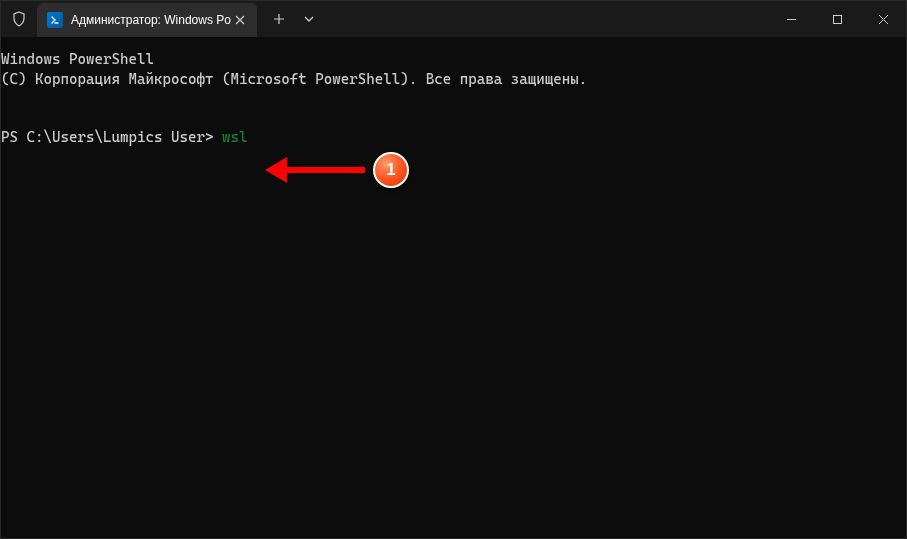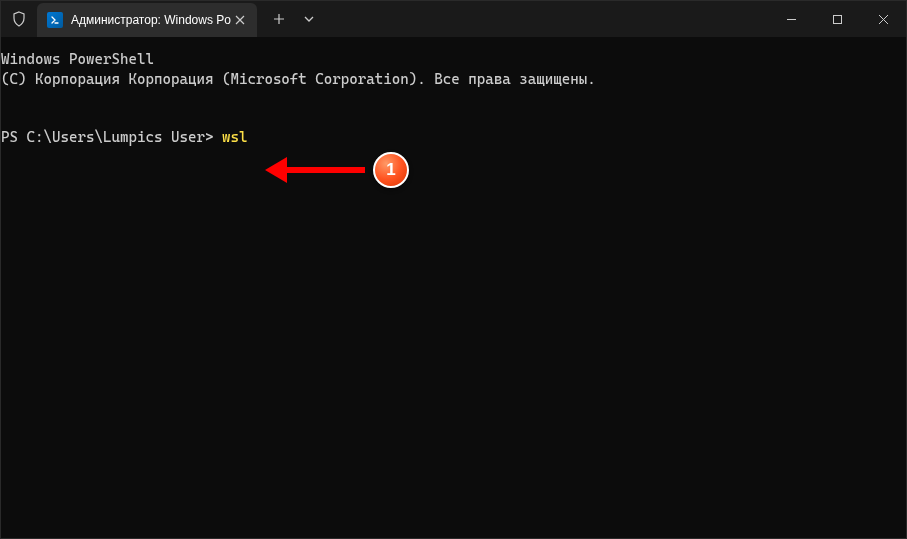--- a/index.html
+++ b/index.html
@@ -141,21 +141,21 @@
       font-family: 'Cascadia Code', 'Consolas', monospace;
       position: relative;
     }
     .terminal-line {
       white-space: pre-wrap;
     }
     .prompt-line {
       margin-top: 18px;
     }
     .command {
-      color: #fde047;
+      color: #15803d;
     }
     .annotation {
       position: absolute;
       left: 264px;
       top: 115px;
       display: flex;
       align-items: center;
       pointer-events: none;
     }
     .arrow {
@@ -251,21 +251,21 @@
       <div class="win-control close">
         <svg width="11" height="11" viewBox="0 0 11 11">
           <path d="M1 1 L10 10 M10 1 L1 10" stroke="#cccccc" stroke-width="1"></path>
         </svg>
       </div>
     </div>
   </div>
 
   <div class="terminal">
     <div class="terminal-line">Windows PowerShell</div>
-    <div class="terminal-line">(C) Корпорация Корпорация (Microsoft Corporation). Все права защищены.</div>
+    <div class="terminal-line">(C) Корпорация Майкрософт (Microsoft PowerShell). Все права защищены.</div>
     <div class="terminal-line">&nbsp;</div>
     <div class="terminal-line prompt-line"><span>PS C:\Users\Lumpics User&gt; </span><span class="command">wsl</span></div>
 
     <div class="annotation">
       <div class="arrow">
         <div class="arrow-head"></div>
         <div class="arrow-line"></div>
       </div>
       <div class="badge">
         <span>1</span>

